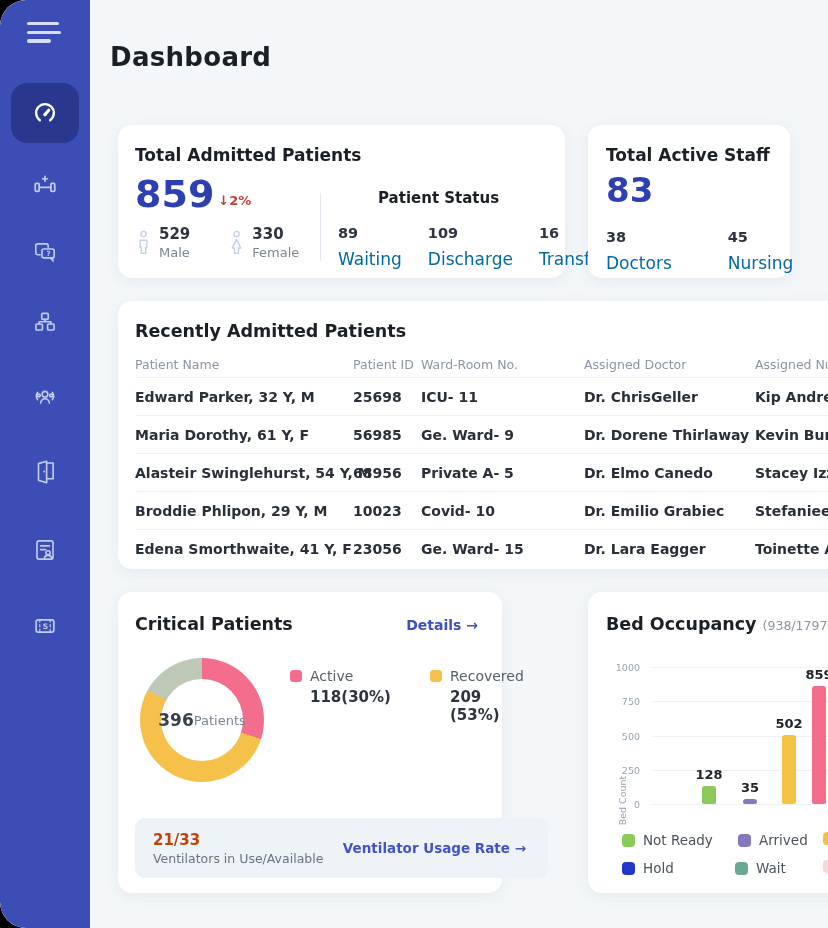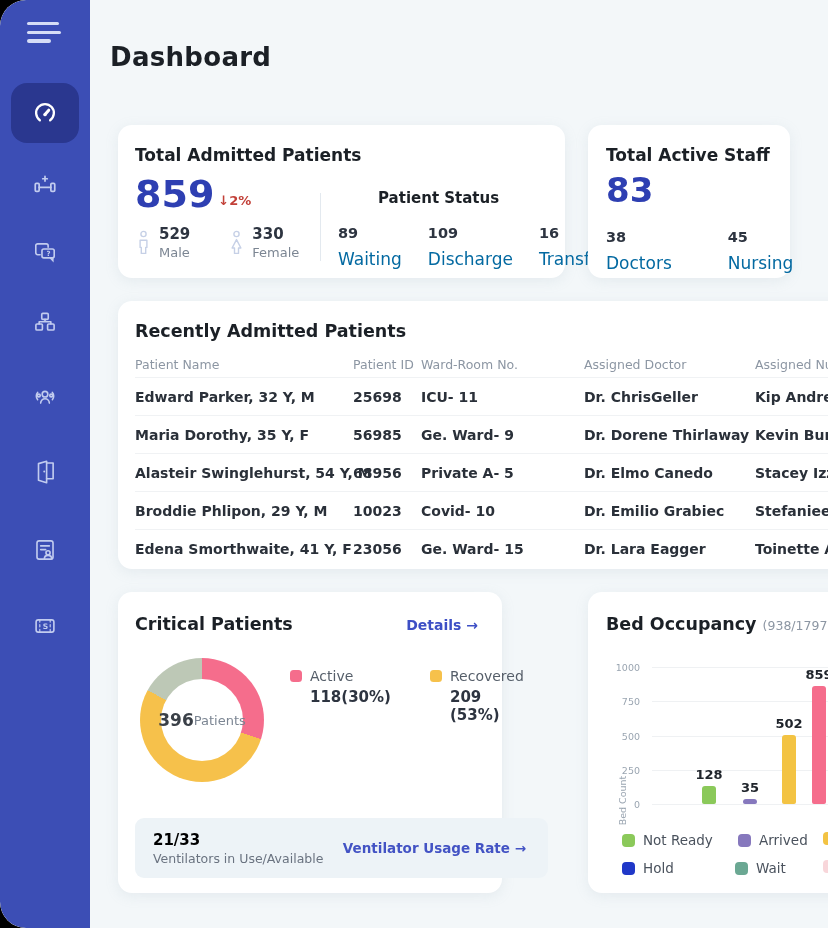--- a/index.html
+++ b/index.html
@@ -70,21 +70,21 @@
   .donut-total { font-size:17px; font-weight:700; color:#3A4048; }
   .donut-lbl { font-size:13px; color:#7C8693; margin-top:1px; }
   .cleg { position:absolute; top:76px; }
   .cleg-1 { left:172px; } .cleg-2 { left:312px; }
   .cleg-head { display:flex; align-items:center; gap:8px; }
   .cleg-sw { width:12px; height:12px; border-radius:3.5px; }
   .cleg-name { font-size:14px; color:#555E69; }
   .cleg-val { margin-left:20px; margin-top:4px; font-size:15px; font-weight:700; color:#2D3440; }
   .vent-box { position:absolute; left:17px; top:226px; width:413px; height:60px; background:#EDF3F7;
               border-radius:9px; display:flex; align-items:center; justify-content:space-between; padding:0 22px 0 18px; }
-  .vent-val { font-size:15px; font-weight:700; color:#000000; }
+  .vent-val { font-size:15px; font-weight:700; color:#c2410c; }
   .vent-lbl { font-size:12.5px; color:#6A7380; margin-top:2px; }
   .vent-link { font-size:13.5px; font-weight:700; color:#4353C4; cursor:pointer; }
 
   
   .card-bed { left:588px; top:592px; width:340px; height:301px; }
   .cb-title { position:absolute; left:18px; top:22px; font-size:17.5px; }
   .cb-sub { font-size:12.5px; font-weight:400; color:#8C96A3; }
   .plot { position:absolute; left:0; top:0; width:340px; height:230px; }
   .gridline { position:absolute; left:64px; width:266px; height:1px; background:#EFF1F3; }
   .ytick { position:absolute; width:52px; text-align:right; font-size:9.5px; color:#9AA5B1; }
@@ -253,21 +253,21 @@
           <span class="th c4">Assigned Nurse</span>
         </div>
         <div class="tr">
           <span class="td c0">Edward Parker, 32 Y, M</span>
           <span class="td c1">25698</span>
           <span class="td c2">ICU- 11</span>
           <span class="td c3">Dr. ChrisGeller</span>
           <span class="td c4">Kip Andrew</span>
         </div>
         <div class="tr">
-          <span class="td c0">Maria Dorothy, 35 Y, F</span>
+          <span class="td c0">Maria Dorothy, 61 Y, F</span>
           <span class="td c1">56985</span>
           <span class="td c2">Ge. Ward- 9</span>
           <span class="td c3">Dr. Dorene Thirlaway</span>
           <span class="td c4">Kevin Burro</span>
         </div>
         <div class="tr">
           <span class="td c0">Alasteir Swinglehurst, 54 Y, M</span>
           <span class="td c1">68956</span>
           <span class="td c2">Private A- 5</span>
           <span class="td c3">Dr. Elmo Canedo</span>

